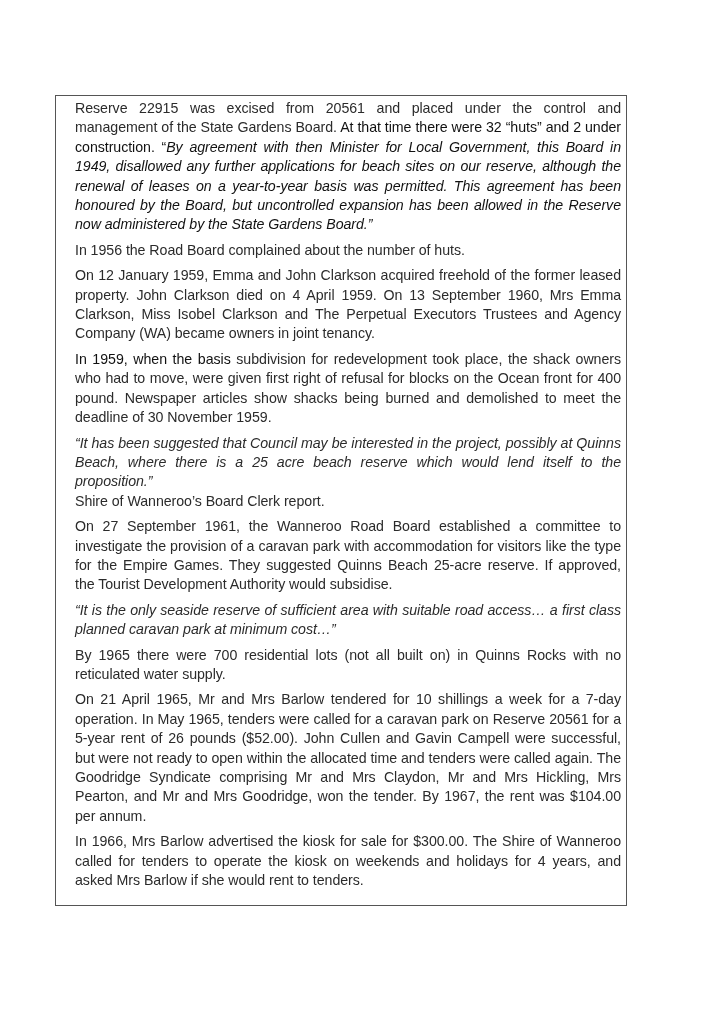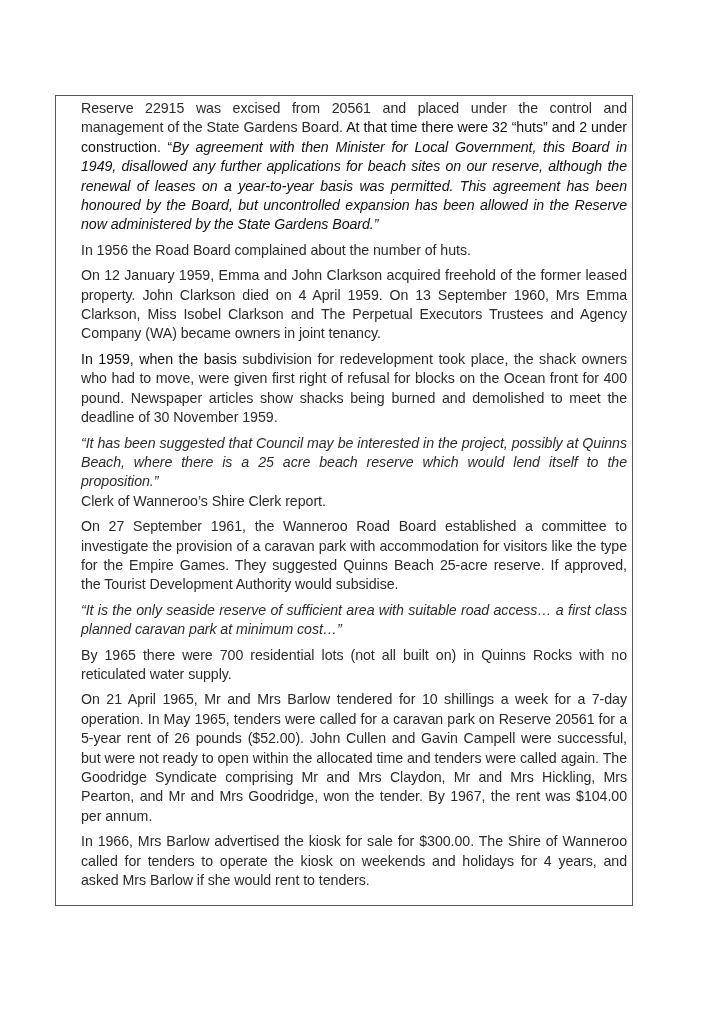--- a/index.html
+++ b/index.html
@@ -13,21 +13,21 @@
       position: relative;
       font-family: "Liberation Sans", sans-serif;
       color: #2b2b2b;
     }
     .box {
       position: absolute;
       left: 55px;
       top: 95px;
       width: 546px;
       border: 1.5px solid #555555;
-      padding: 3px 5px 3px 25px;
+      padding: 3px 5px 3px 19px;
       box-sizing: content-box;
     }
     .para {
       font-size: 14.2px;
       line-height: 19.4px;
       text-align: justify;
       margin: 0 0 6px 0;
       letter-spacing: -0.05px;
     }
     .para:last-child {
@@ -48,21 +48,21 @@
   <p class="para"><span>Reserve 22915 was excised from 20561 and placed under the control and management of the State Gardens Board. </span><span class="dark">At that time there were 32 “huts” and 2 under construction. </span><span class="dark">“</span><span class="dark ital">By agreement with then Minister for Local Government, this Board in 1949, disallowed any further applications for beach sites on our reserve, although the renewal of leases on a year-to-year basis was permitted. This agreement has been honoured by the Board, but uncontrolled expansion has been allowed in the Reserve now administered by the State Gardens Board.”</span></p>
 
 
   <p class="para">In 1956 the Road Board complained about the number of huts.</p>
 
   <p class="para">On 12 January 1959, Emma and John Clarkson acquired freehold of the former leased property. John Clarkson died on 4 April 1959. On 13 September 1960, Mrs Emma Clarkson, Miss Isobel Clarkson and The Perpetual Executors Trustees and Agency Company (WA) became owners in joint tenancy.</p>
 
   <p class="para"><span class="dark">In 1959, when the basis</span><span> subdivision for redevelopment took place, the shack owners who had to move, were given first right of refusal for blocks on the Ocean front for 400 pound. Newspaper articles show shacks being burned and demolished to meet the deadline of 30 November 1959.</span></p>
 
 
-  <p class="para"><span class="ital">“It has been suggested that Council may be interested in the project, possibly at Quinns Beach, where there is a 25 acre beach reserve which would lend itself to the proposition.”</span><br><span>Clerk of Wanneroo’s Shire Clerk report.</span></p>
+  <p class="para"><span class="ital">“It has been suggested that Council may be interested in the project, possibly at Quinns Beach, where there is a 25 acre beach reserve which would lend itself to the proposition.”</span><br><span>Shire of Wanneroo’s Board Clerk report.</span></p>
 
   <p class="para">On 27 September 1961, the Wanneroo Road Board established a committee to investigate the provision of a caravan park with accommodation for visitors like the type for the Empire Games. They suggested Quinns Beach 25-acre reserve. If approved, the Tourist Development Authority would subsidise.</p>
 
   <p class="para ital">“It is the only seaside reserve of sufficient area with suitable road access… a first class planned caravan park at minimum cost…”</p>
 
   <p class="para">By 1965 there were 700 residential lots (not all built on) in Quinns Rocks with no reticulated water supply.</p>
 
   <p class="para">On 21 April 1965, Mr and Mrs Barlow tendered for 10 shillings a week for a 7-day operation. In May 1965, tenders were called for a caravan park on Reserve 20561 for a 5-year rent of 26 pounds ($52.00). John Cullen and Gavin Campell were successful, but were not ready to open within the allocated time and tenders were called again. The Goodridge Syndicate comprising Mr and Mrs Claydon, Mr and Mrs Hickling, Mrs Pearton, and Mr and Mrs Goodridge, won the tender. By 1967, the rent was $104.00 per annum.</p>
 
   <p class="para">In 1966, Mrs Barlow advertised the kiosk for sale for $300.00. The Shire of Wanneroo called for tenders to operate the kiosk on weekends and holidays for 4 years, and asked Mrs Barlow if she would rent to tenders.</p>

